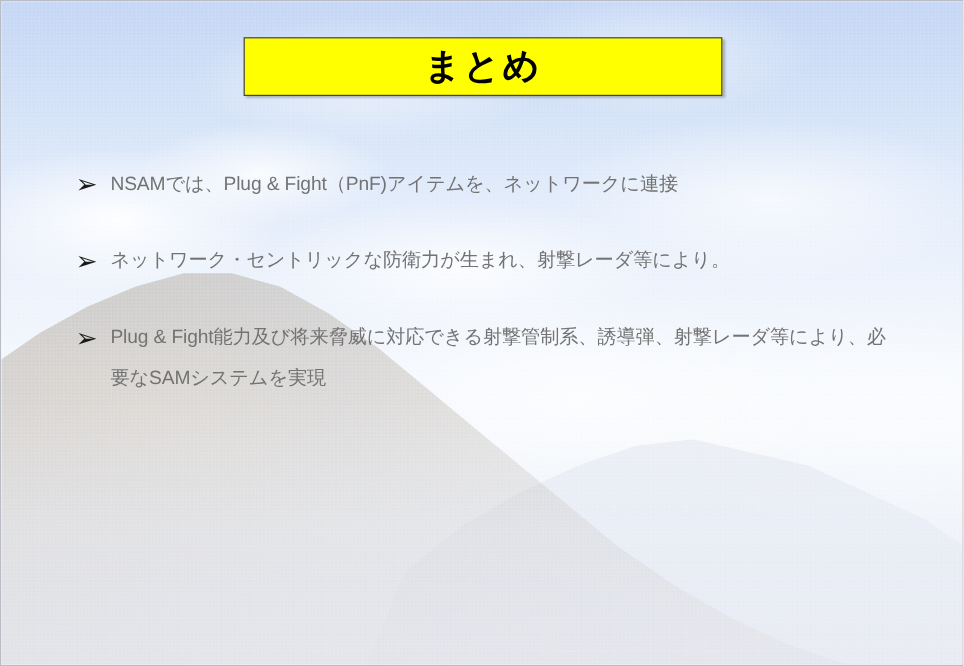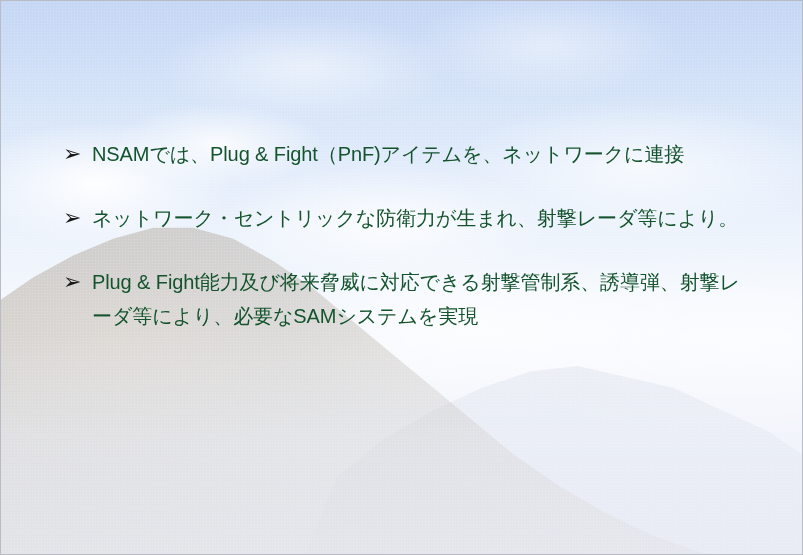--- a/index.html
+++ b/index.html
@@ -136,41 +136,44 @@
     width: 29px;
     font-size: 22px;
     line-height: 34px;
     color: #1a1a1a;
     text-align: left;
     user-select: none;
   }
 
   .bullet-text {
     flex: 1 1 auto;
-    font-size: 20px;
+    font-size: 16px;
     line-height: 34px;
     letter-spacing: -0.1px;
-    color: #14532d;
+    color: #737373;
     text-align: left;
     word-break: break-all;
     max-width: 655px;
   }
 </style>
 </head>
 <body>
 
 <div id="slide">
 
   <div class="bg-layer bg-sky"></div>
   <div class="bg-layer bg-clouds"></div>
   <div class="bg-layer bg-ridge-far"></div>
   <div class="bg-layer bg-mountain"></div>
   <div class="bg-layer bg-haze"></div>
   <div class="bg-layer bg-grain"></div>
 
+  <div class="title-plate">
+    <span class="title-text">まとめ</span>
+  </div>
 
   <div class="body-block">
 
     <div class="bullet">
       <span class="bullet-marker">➢</span>
       <span class="bullet-text">NSAMでは、Plug &amp; Fight（PnF)アイテムを、ネットワークに連接</span>
     </div>
 
     <div class="bullet">
       <span class="bullet-marker">➢</span>

